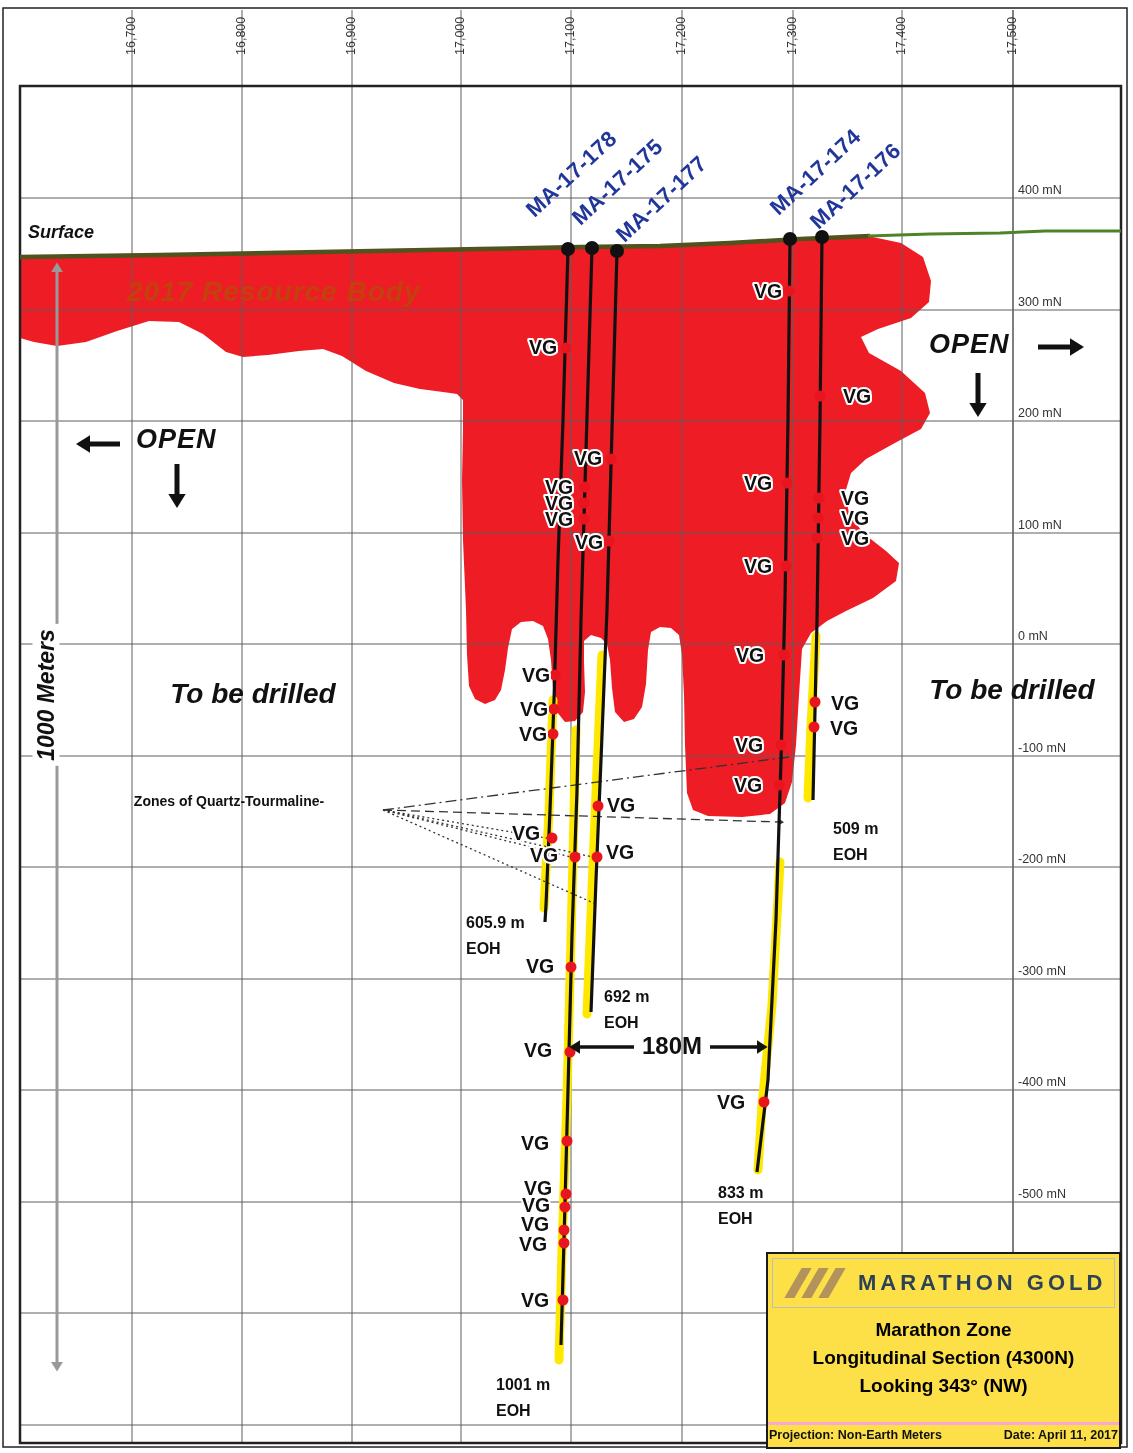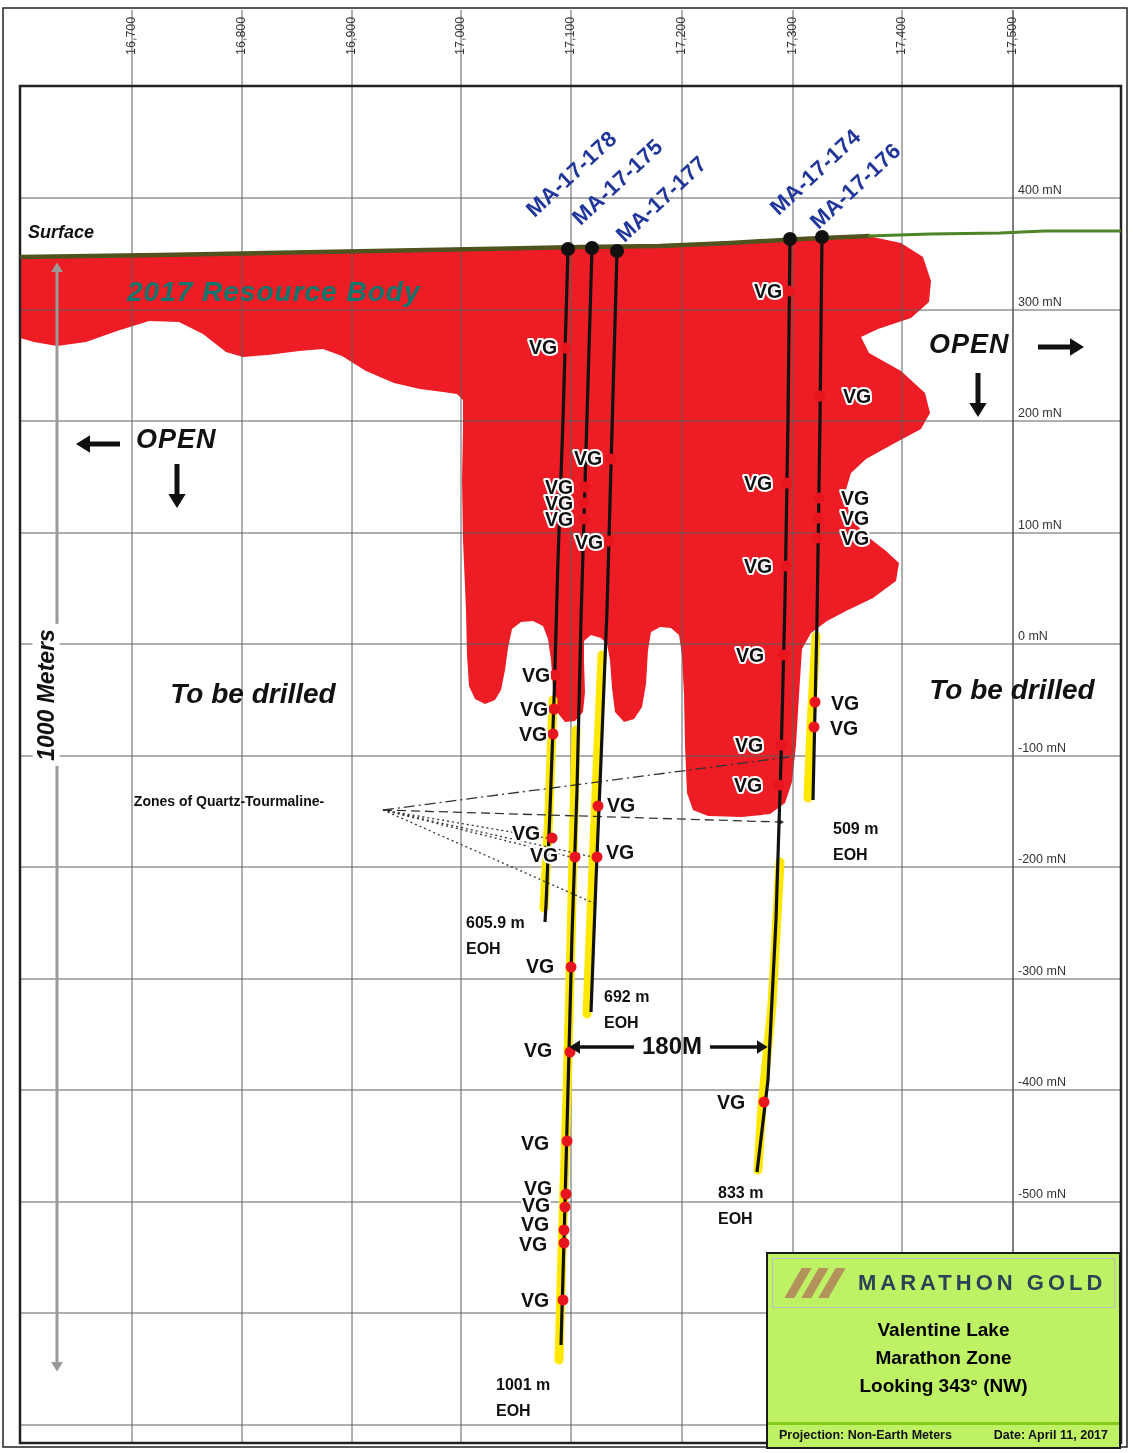--- a/index.html
+++ b/index.html
@@ -5,40 +5,40 @@
   html,body{margin:0;padding:0;background:#fff;}
   #fig{position:relative;width:1133px;height:1453px;background:#fff;overflow:hidden;
        font-family:"Liberation Sans",sans-serif;}
   #plot{position:absolute;left:0;top:0;}
   .vg{font:bold 19.5px "Liberation Sans",sans-serif;fill:#101010;stroke:#ffffff;stroke-width:4;
       paint-order:stroke;stroke-linejoin:round;}
   .axt,.axr{font:12.5px "Liberation Sans",sans-serif;fill:#333;}
   .ov{position:absolute;font-family:"Liberation Sans",sans-serif;color:#111;white-space:nowrap;}
   .it{font-style:italic;font-weight:bold;}
   #surface-label{left:28px;top:222px;font-size:18px;text-align:center;}
-  #resource-label{left:127px;top:276px;font-size:28px;color:#0f766e;letter-spacing:1px;}
+  #resource-label{left:127px;top:276px;font-size:28px;color:#c2410c;letter-spacing:1px;}
   #open-left{left:136px;top:424px;font-size:27px;letter-spacing:1px;}
   #open-right{left:929px;top:329px;font-size:27px;letter-spacing:1px;}
   .tbd{font-size:28px;width:220px;text-align:center;}
   #tbd-left{left:143px;top:678px;}
   #tbd-right{left:902px;top:674px;}
   #zones{left:68px;top:789px;width:322px;text-align:center;font-weight:bold;font-size:14px;line-height:25px;white-space:nowrap;}
   #scale-label{left:46px;top:695px;transform:translate(-50%,-50%) rotate(-90deg);font-size:23px;background:#fff;padding:0 5px;}
   #distance-label{left:672px;top:1046px;transform:translate(-50%,-50%);font-size:24px;font-weight:bold;}
   .hole-name{height:24px;line-height:24px;font-weight:bold;font-size:22px;color:#21369b;
              transform-origin:0 100%;transform:rotate(-43deg);letter-spacing:0.5px;}
   .eoh{font-weight:bold;font-size:16px;line-height:26px;color:#111;}
-  #tblock{position:absolute;left:766px;top:1252px;width:355px;height:197px;background:#bef264;
+  #tblock{position:absolute;left:766px;top:1252px;width:355px;height:197px;background:#fde047;
           border:2px solid #1a1a1a;box-sizing:border-box;}
   #tb-logo{margin:4px;border:1px solid #bdbdbd;height:48px;display:flex;align-items:center;padding-left:20px;}
   .lbar{display:inline-block;width:10px;height:30px;background:#b3925c;transform:skewX(-30deg);margin-right:7px;}
   #brand{margin-left:14px;font-size:22px;letter-spacing:4px;color:#2b4257;font-weight:bold;}
   #tb-titles{text-align:center;font-weight:bold;font-size:19px;line-height:28px;padding-top:4px;color:#000;}
-  #tb-footer{position:absolute;left:0;right:0;bottom:0;border-top:3px solid #84cc16;display:flex;
-             justify-content:space-between;padding:3px 11px 5px;font-weight:bold;font-size:12.5px;color:#111;}
+  #tb-footer{position:absolute;left:0;right:0;bottom:0;border-top:3px solid #f9a8d4;display:flex;
+             justify-content:space-between;padding:3px 1px 5px;font-weight:bold;font-size:12.5px;color:#111;}
 </style>
 </head>
 <body>
 
 <div id="fig">
   <svg id="plot" width="1133" height="1453" viewBox="0 0 1133 1453">
       <path d="M 20 258 L 130 254 L 300 252 L 430 250 L 560 247 L 660 245 L 760 241 L 868 236 L 901 243 L 923 257 L 931 281 L 929 302 L 911 318 L 878 329 L 861 337 L 869 353 L 901 371 L 925 393 L 930 413 L 921 429 L 893 444 L 866 459 L 851 473 L 845 493 L 849 513 L 863 533 L 886 551 L 899 563 L 896 581 L 873 598 L 846 611 L 827 621 L 811 633 L 802 649 L 799 695 L 796 745 L 792 782 L 785 803 L 770 814 L 742 817 L 708 816 L 693 810 L 687 793 L 685 745 L 684 695 L 682 655 L 679 635 L 671 628 L 660 627 L 651 632 L 648 650 L 646 684 L 642 707 L 634 719 L 624 722 L 615 712 L 612 688 L 610 660 L 607 644 L 601 638 L 591 635 L 584 641 L 584 662 L 585 692 L 583 712 L 575 721 L 565 722 L 557 712 L 553 688 L 551 660 L 548 639 L 543 626 L 533 621 L 521 622 L 512 629 L 508 648 L 505 670 L 501 690 L 495 700 L 485 704 L 475 699 L 469 686 L 467 655 L 466 610 L 463 540 L 462 480 L 463 430 L 463 400 L 457 394 L 443 392 L 420 389 L 394 383 L 366 371 L 342 356 L 323 349 L 299 351 L 268 355 L 243 357 L 226 352 L 203 334 L 179 322 L 149 321 L 117 331 L 86 342 L 57 346 L 34 342 L 20 338 Z" fill="#ee1c25"></path>
       <line x1="132" y1="10" x2="132" y2="1443" stroke="#5f5f5f" stroke-width="1"></line>
       <line x1="242" y1="10" x2="242" y2="1443" stroke="#5f5f5f" stroke-width="1"></line>
       <line x1="352" y1="10" x2="352" y2="1443" stroke="#5f5f5f" stroke-width="1"></line>
@@ -230,22 +230,22 @@
   </div>
 
   <div id="tblock">
     <div id="tb-logo">
       <span class="lbar"></span>
       <span class="lbar"></span>
       <span class="lbar"></span>
       <span id="brand">MARATHON GOLD</span>
     </div>
     <div id="tb-titles">
-      <div>Valentine Lake</div>
       <div>Marathon Zone</div>
+      <div>Longitudinal Section (4300N)</div>
       <div>Looking 343° (NW)</div>
     </div>
     <div id="tb-footer">
       <span>Projection: Non-Earth Meters</span>
       <span>Date: April 11, 2017</span>
     </div>
   </div>
 </div>
 
 </body></html>

